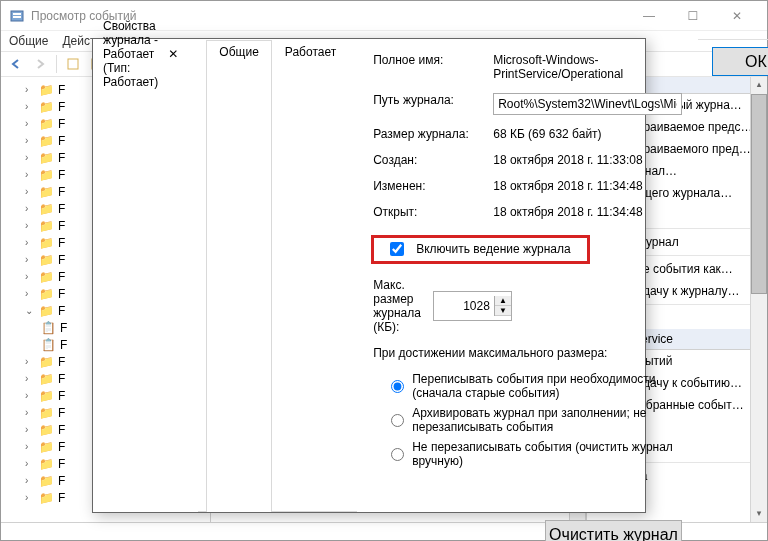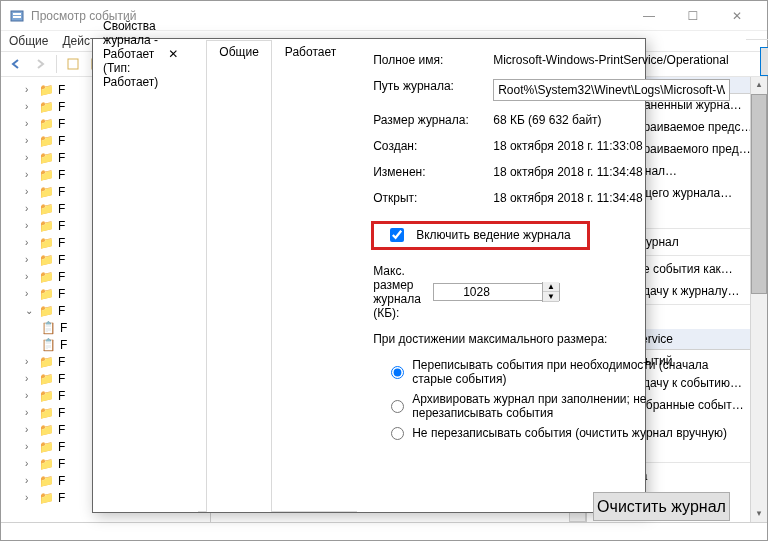--- a/index.html
+++ b/index.html
@@ -46,21 +46,21 @@
 .dlg-tab { padding: 4px 12px 6px; border: 1px solid transparent; border-bottom: none; position: relative; top: 1px; }
 .dlg-tab.active { border-color: #d9d9d9; background: #fff; }
 .dlg-body { flex: 1; padding: 14px 16px 8px; display: flex; flex-direction: column; gap: 12px; }
 .row { display: flex; align-items: flex-start; gap: 22px; }
 .row .lbl { width: 98px; }
 .row .val { flex: 1; }
 .row input[type=text] { width: 100%; padding: 3px 4px; border: 1px solid #aaa; font-family: inherit; font-size: 12px; }
 .hl-box { border: 3px solid #d62222; padding: 4px 16px 5px; display: inline-flex; align-items: center; gap: 12px; margin: 4px 13px 2px -2px; }
 .chk { width: 14px; height: 14px; }
 .spin-row { display: flex; align-items: center; gap: 6px; }
-.spin { display: flex; align-items: center; border: 1px solid #aaa; height: 18px; gap: 48px; }
+.spin { display: flex; align-items: center; border: 1px solid #aaa; height: 30px; }
 .spin input { border: none; width: 60px; text-align: right; padding: 0 4px; height: 100%; }
 .spin .btns { display: flex; flex-direction: column; border-left: 1px solid #aaa; }
 .spin .btns span { width: 16px; height: 10px; font-size: 8px; text-align: center; line-height: 10px; background: #eee; border-bottom: 1px solid #ccc; }
 .radios { display: flex; flex-direction: column; gap: 6px; padding-left: 18px; }
 .radio-row { display: flex; align-items: center; gap: 8px; }
 .radio-row input { width: 13px; height: 13px; }
 .clear-row { display: flex; justify-content: flex-end; padding-top: 40px; }
 .btn { min-width: 88px; height: 29px; border: 1px solid #adadad; background: #e1e1e1; display: inline-flex; align-items: center; justify-content: center; font-size: 16px; padding: 0 3px; }
 .btn.primary { border-color: #0078d7; }
 .btn[disabled] { color: #888; }

